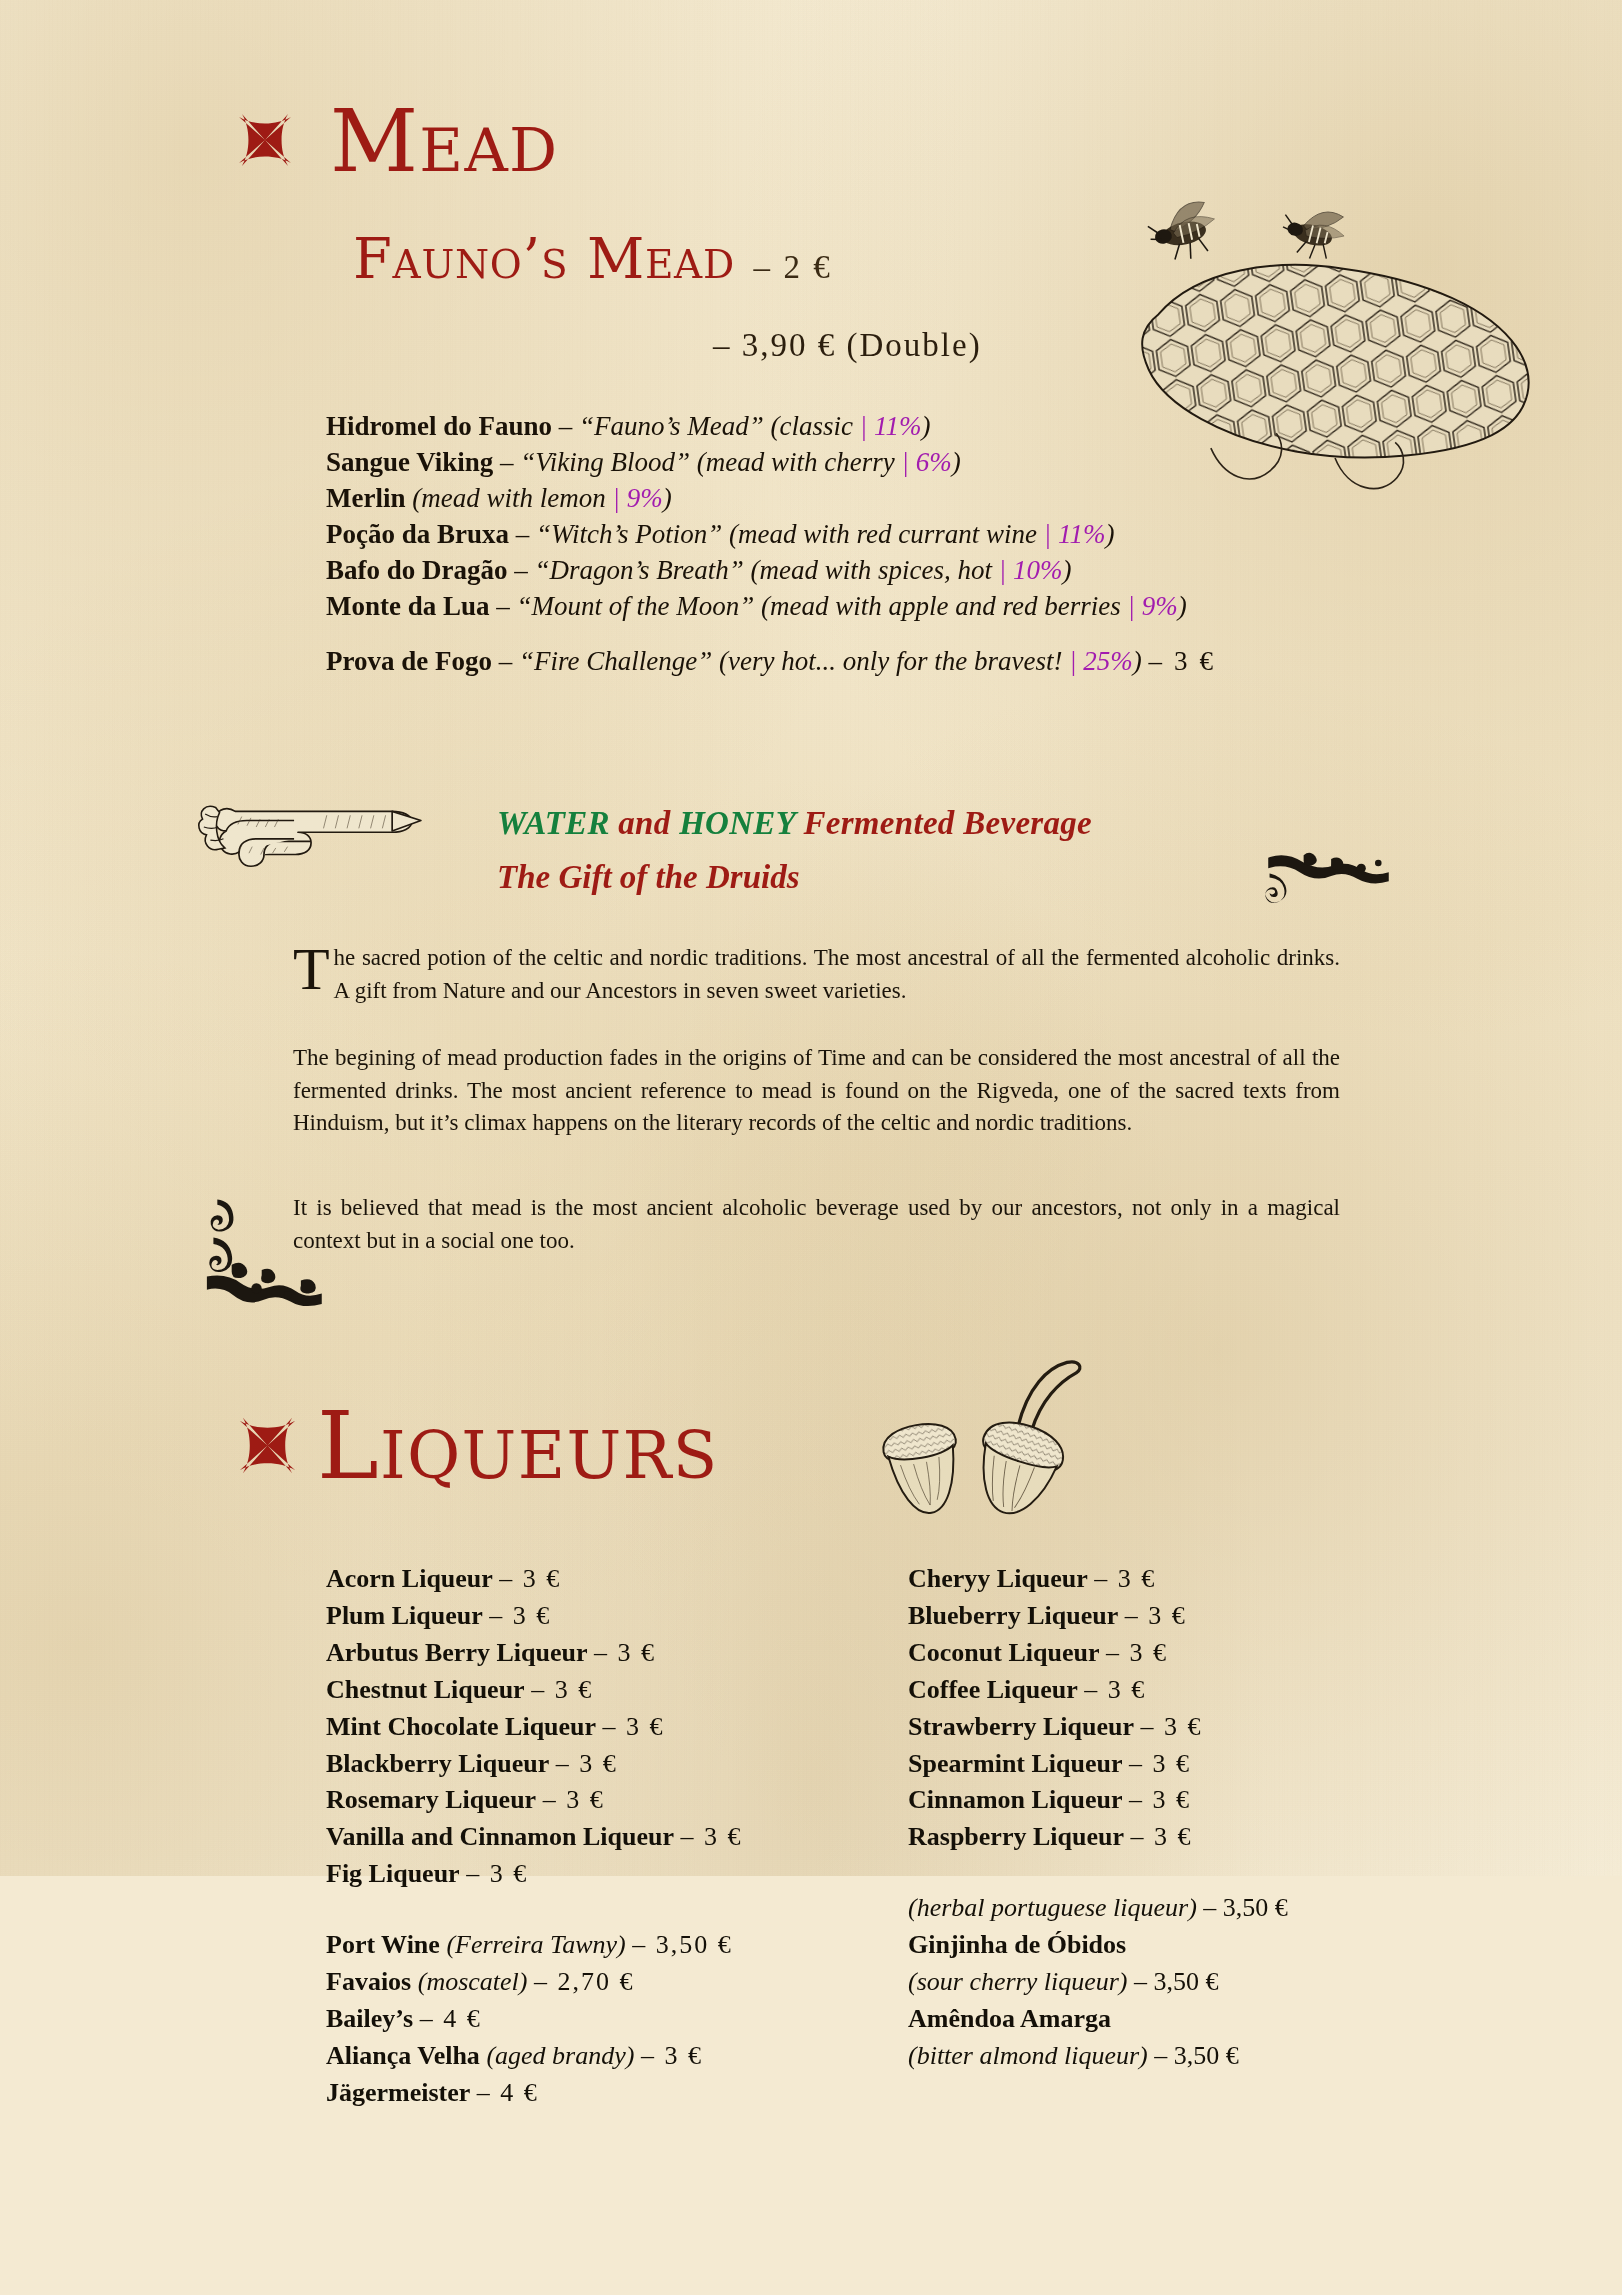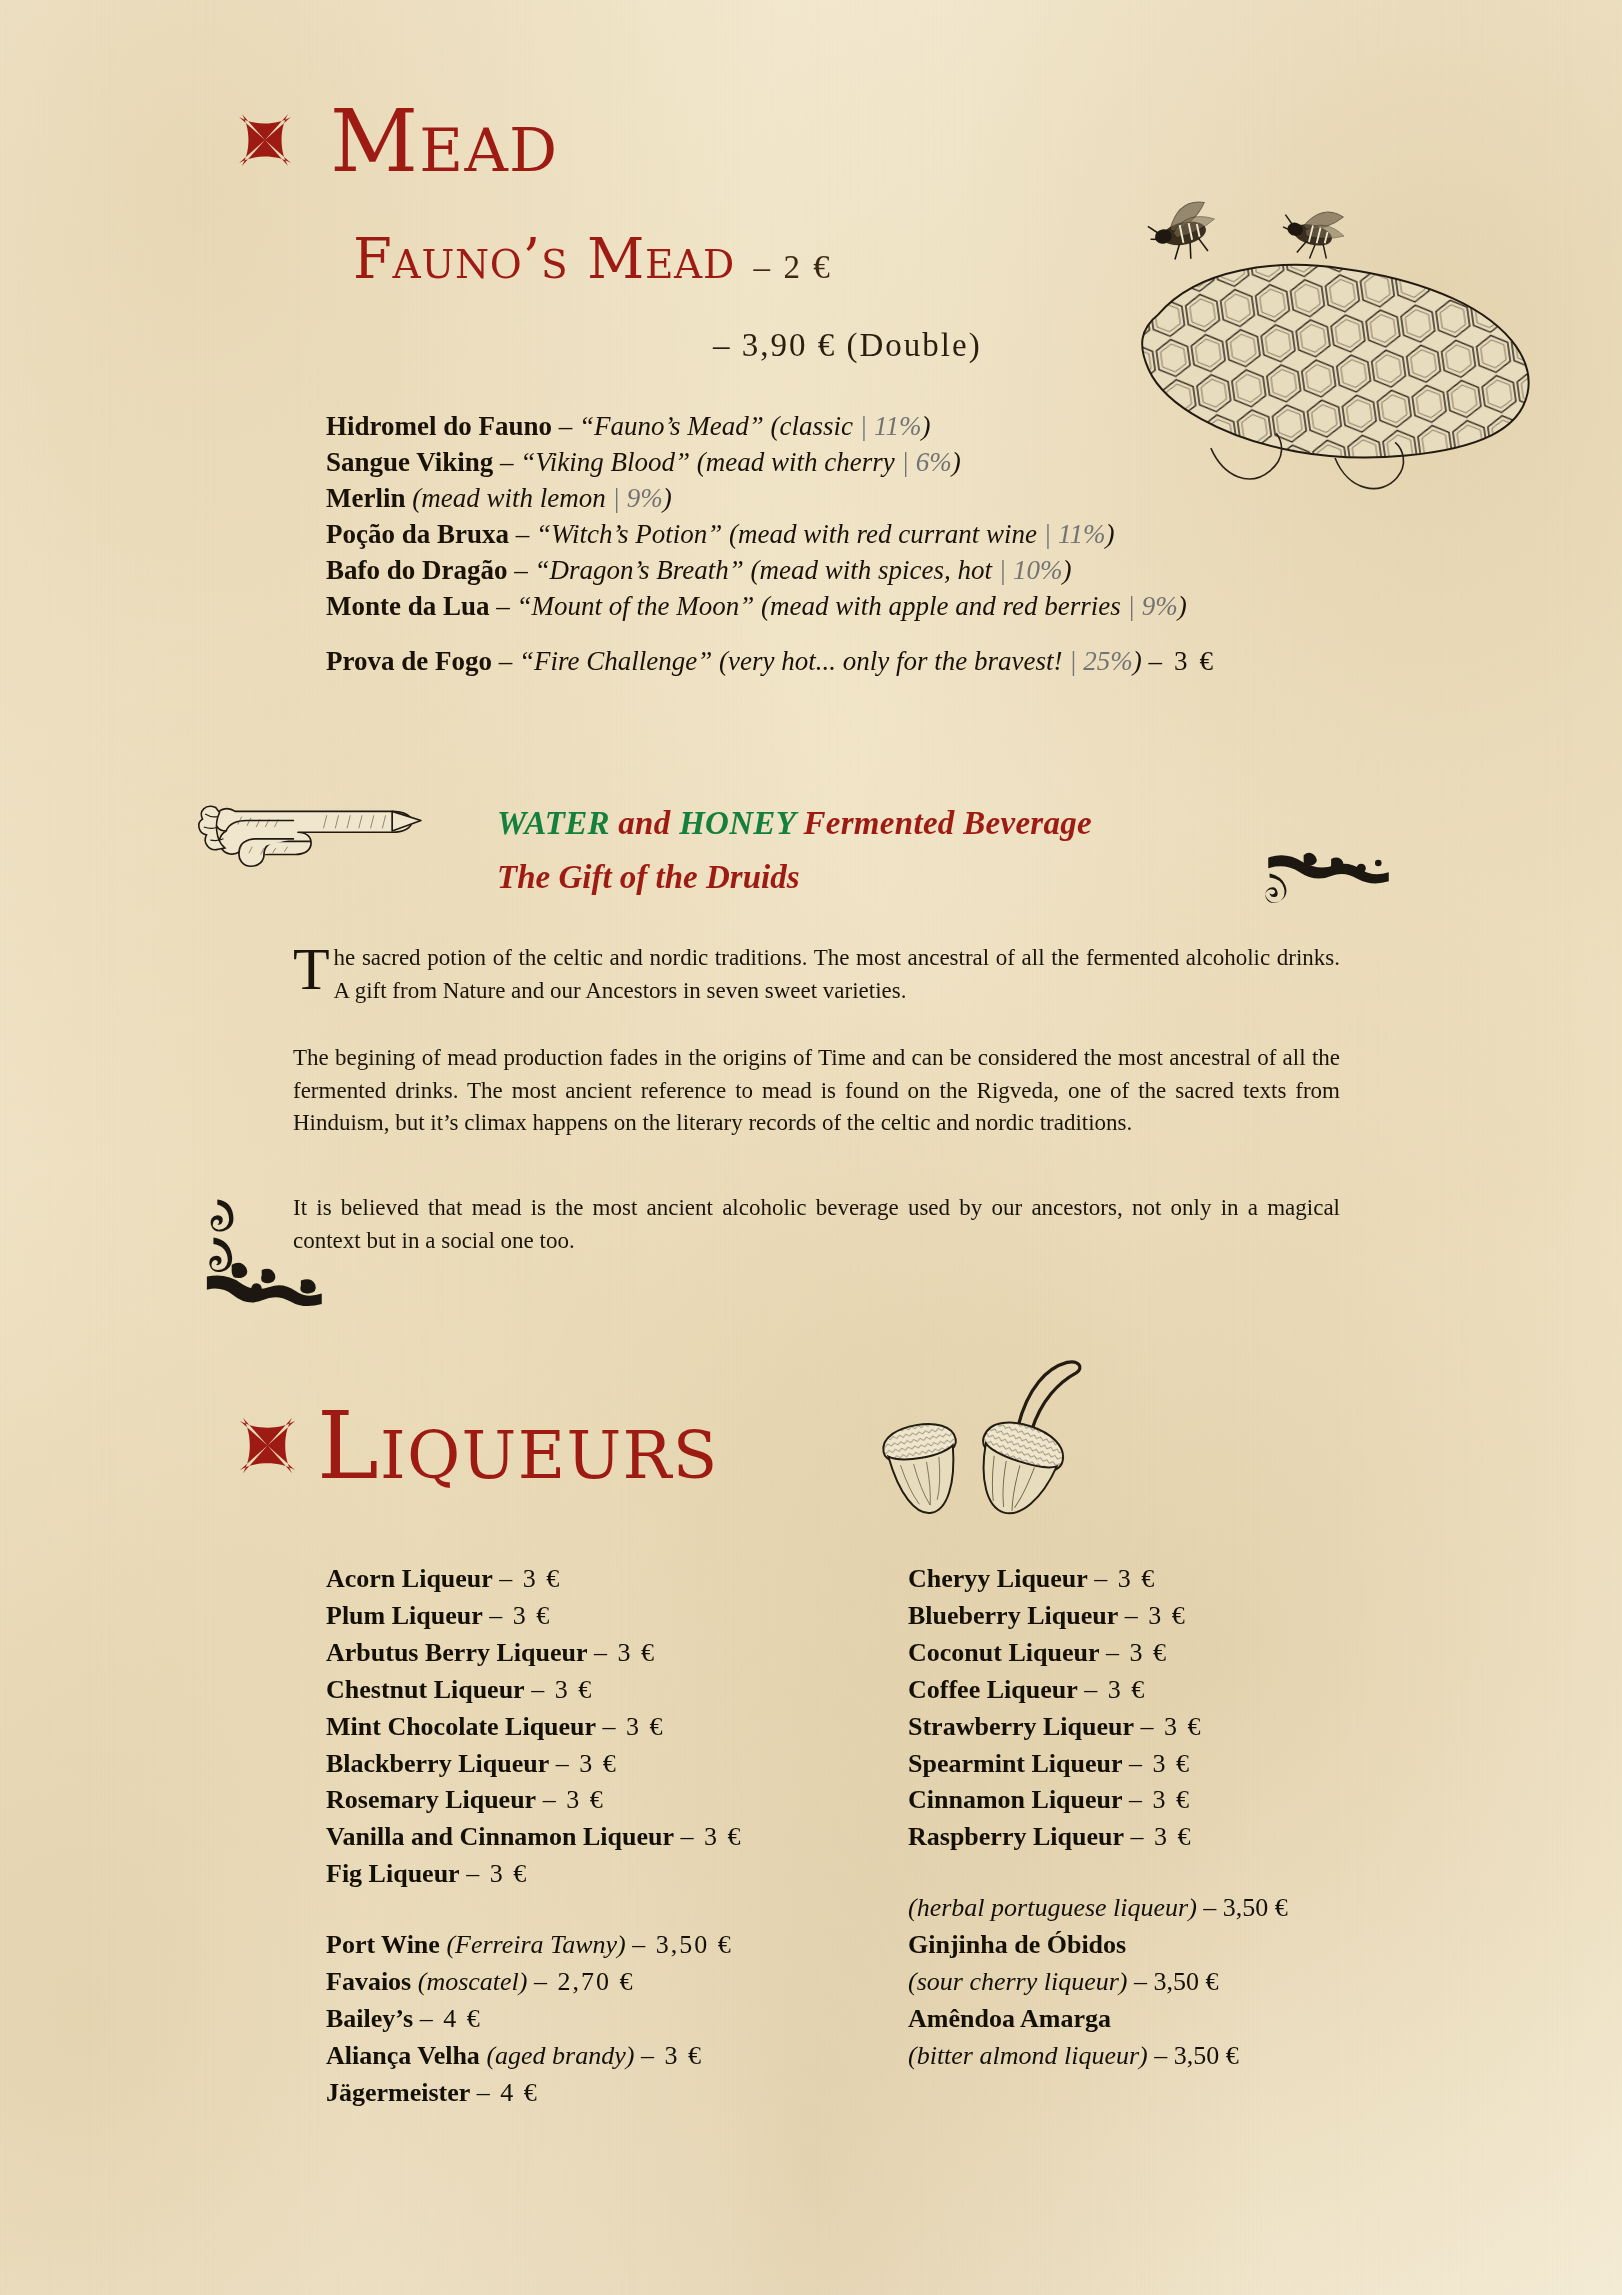--- a/index.html
+++ b/index.html
@@ -34,21 +34,21 @@
     inset: 0;
     opacity: .22;
     background-image:
       repeating-linear-gradient(0deg, rgba(120,95,55,0.05) 0 0.7px, rgba(0,0,0,0) 0.7px 2px),
       repeating-linear-gradient(90deg, rgba(120,95,55,0.04) 0 0.7px, rgba(0,0,0,0) 0.7px 2.6px);
     pointer-events: none;
   }
   .sheet {
     position: relative;
     width: 1623px;
-    height: 2295px;
+    height: 1876px;
     text-decoration: underline;
   }
 
   
   .red { color: #9e1b14; }
   .dark { color: #15803d; }
 
   .cross {
     display: inline-block;
     vertical-align: middle;
@@ -113,21 +113,21 @@
     color: #1a1208;
     white-space: nowrap;
   }
   .mead-item b {
     font-weight: bold;
   }
   .mead-item i {
     font-style: italic;
   }
   .pct {
-    color: #737373;
+    color: #a21caf;
     font-style: italic;
   }
   .mead-fire {
     margin-top: 22px;
     font-size: 27px;
     white-space: nowrap;
   }
   .mead-fire .fprice {
     letter-spacing: 2.6px;
   }

